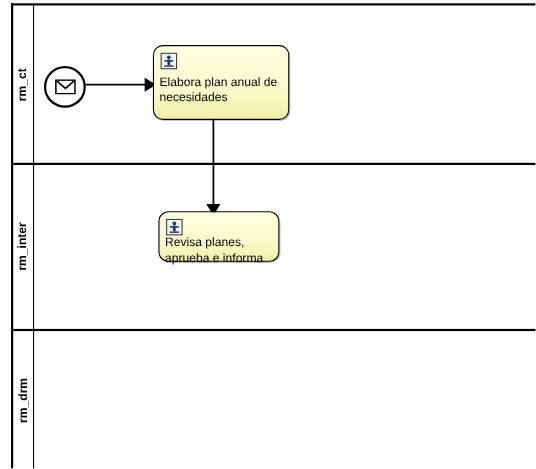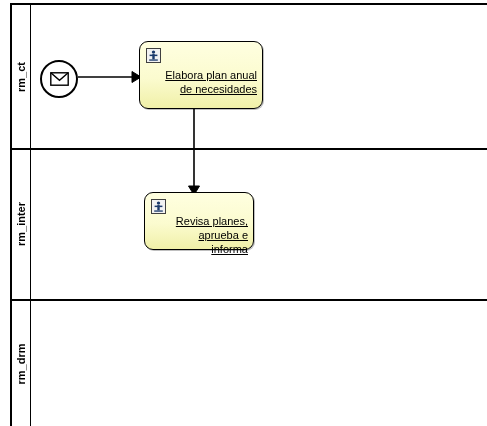--- a/index.html
+++ b/index.html
@@ -97,28 +97,27 @@
     top: 6px;
     width: 15px;
     height: 15px;
     border: 1px solid #404040;
     background: #f2f2f2;
     box-sizing: border-box;
   }
   .task-icon svg { display: block; }
   .task-label {
     position: absolute;
-    left: 21px;
+    left: 5px;
     right: 5px;
-    text-align: right;
+    text-align: left;
     font-size: 11px;
     line-height: 14px;
     color: #000;
     white-space: pre-line;
-    text-decoration: underline;
   }
 
   
   .flow {
     position: absolute;
     overflow: visible;
   }
   .flow line, .flow path { stroke: #000; }
 </style>
 </head>
@@ -179,21 +178,21 @@
       <svg width="13" height="13" viewBox="0 0 13 13">
         <circle cx="6.5" cy="3.1" r="1.7" fill="#1b3a6b"></circle>
         <rect x="5.3" y="5.1" width="2.4" height="5.2" fill="#1b3a6b"></rect>
         <rect x="2.6" y="5.6" width="7.8" height="1.5" fill="#1b3a6b"></rect>
         <rect x="2.2" y="10.4" width="8.6" height="1.3" fill="#1b3a6b"></rect>
       </svg>
     </span>
     <div class="task-label" style="top:26px;">Elabora plan anual de necesidades</div>
   </div>
 
-  <div class="task" style="left:144px; top:192px; width:110px; height:58px;">
+  <div class="task" style="left:144px; top:192px; width:110px; height:46px;">
     <span class="task-icon">
       <svg width="13" height="13" viewBox="0 0 13 13">
         <circle cx="6.5" cy="3.1" r="1.7" fill="#1b3a6b"></circle>
         <rect x="5.3" y="5.1" width="2.4" height="5.2" fill="#1b3a6b"></rect>
         <rect x="2.6" y="5.6" width="7.8" height="1.5" fill="#1b3a6b"></rect>
         <rect x="2.2" y="10.4" width="8.6" height="1.3" fill="#1b3a6b"></rect>
       </svg>
     </span>
     <div class="task-label" style="top:21px;">Revisa planes, aprueba e informa</div>
   </div>

